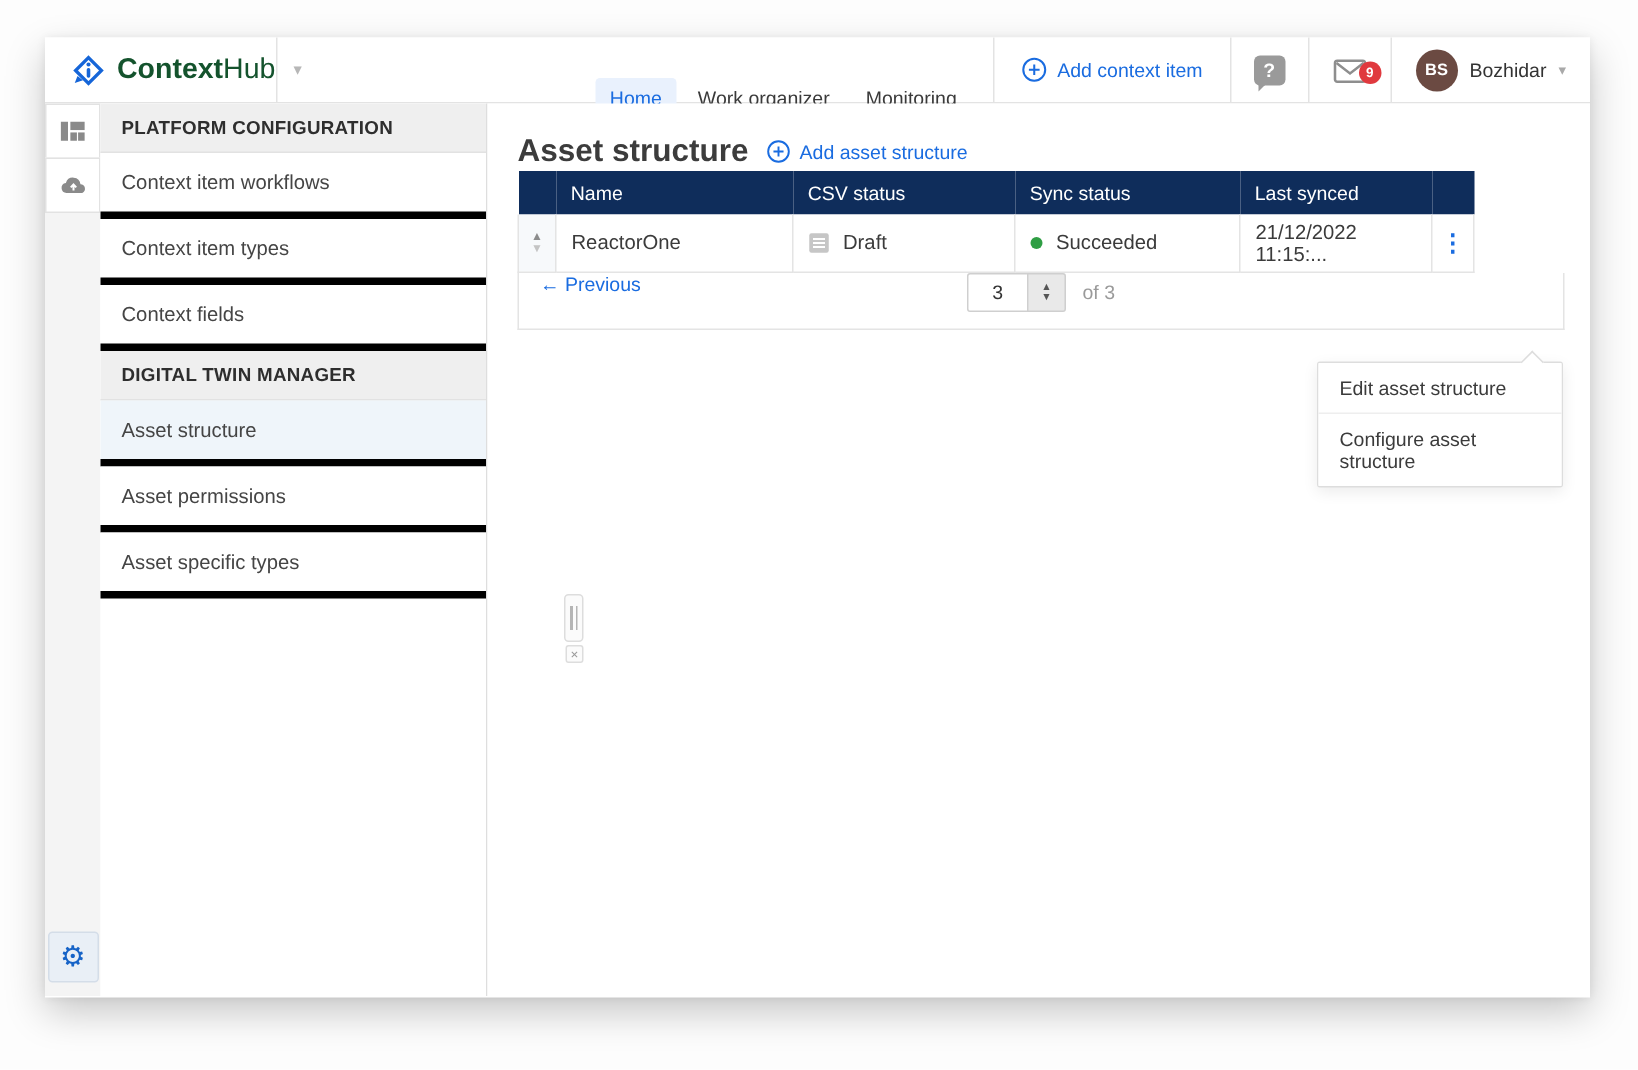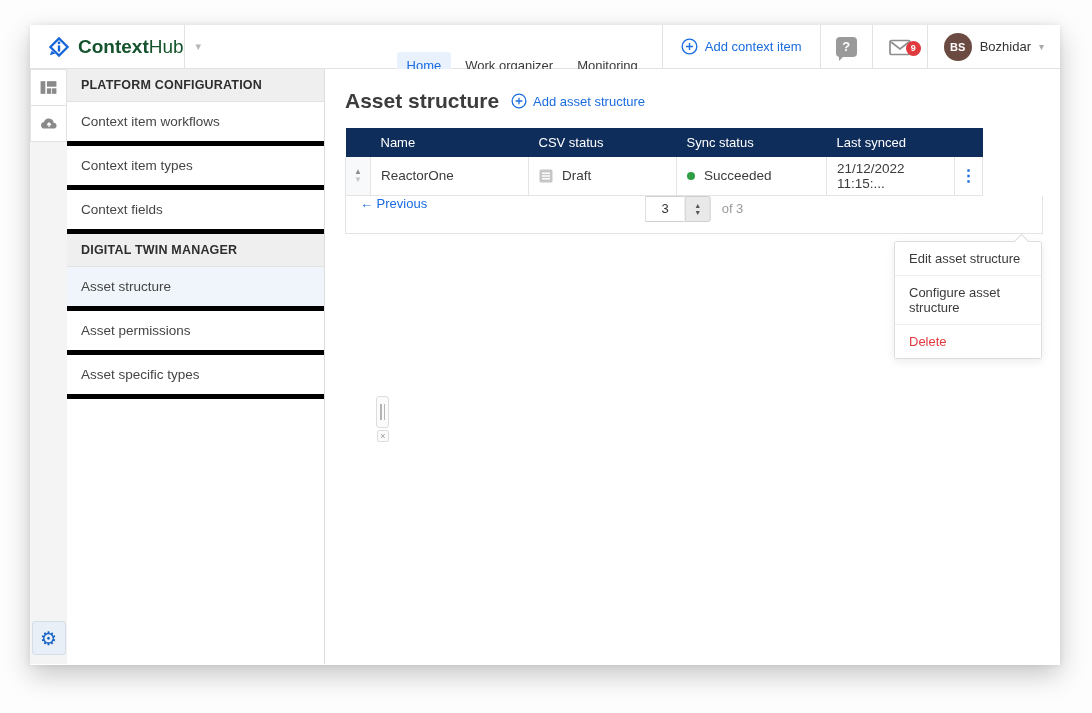--- a/index.html
+++ b/index.html
@@ -47,21 +47,21 @@
   .grip { position:absolute; left:346px; top:327px; width:13px; height:32px; background:#fbfbfb; border:1px solid #ddd; border-radius:3px; display:flex; align-items:center; justify-content:center; gap:2px; cursor:col-resize; z-index:5; }
   .grip i { display:block; width:1.5px; height:16px; background:#b5b5b5; }
   .grip-x { position:absolute; left:347px; top:361px; width:12px; height:12px; background:#fbfbfb; border:1px solid #ddd; border-radius:2px; color:#9a9a9a; font-size:9px; line-height:10px; text-align:center; cursor:pointer; z-index:5; }
 
   
   .main { flex:1; background:#fff; padding:17px 17px 0 20px; position:relative; }
   .heading-row { display:flex; align-items:center; gap:12px; margin-top:3px; }
   .page-title { font-size:21px; font-weight:700; color:#3c3c3c; }
   .add-asset { display:flex; align-items:center; gap:6px; color:#1a6ce0; font-size:13px; cursor:pointer; }
 
-  table.grid { border-collapse:collapse; margin-top:15px; table-layout:fixed; width:637px; }
+  table.grid { border-collapse:collapse; margin-top:1px; table-layout:fixed; width:637px; }
   .grid th { background:#0f2d5b; color:#fff; font-weight:400; font-size:13px; text-align:left; padding:7px 10px; height:29px; }
   .grid td { border:1px solid #e4e4e4; border-top:none; font-size:13.5px; color:#3b3b3b; padding:0 10px; height:38px; background:#fff; }
   .col-sel { width:25px; } .col-name { width:158px; } .col-csv { width:148px; } .col-sync { width:150px; } .col-last { width:128px; } .col-act { width:28px; }
   td.sel-cell { background:#f7f9fb; padding:0; text-align:center; }
   .sort-arrows { display:flex; flex-direction:column; align-items:center; line-height:8px; cursor:pointer; }
   .sort-arrows .up { color:#8c8c8c; font-size:8px; }
   .sort-arrows .dn { color:#c4c4c4; font-size:8px; }
   .cell-flex { display:flex; align-items:center; gap:9px; }
   .dot { width:8px; height:8px; border-radius:50%; background:#2f9e44; }
   td.kebab-cell { text-align:center; padding:0; cursor:pointer; }
@@ -69,21 +69,21 @@
 
   .pagination { width:698px; height:38px; border:1px solid #e4e4e4; border-top:none; display:flex; align-items:flex-start; position:relative; padding:0 14px; }
   .prev-link { color:#1a6ce0; font-size:13px; cursor:pointer; }
   .page-center { position:absolute; left:50%; transform:translateX(-50%); display:flex; align-items:center; }
   .page-input { width:40px; height:26px; border:1px solid #cfcfcf; border-right:none; border-radius:2px 0 0 2px; text-align:center; font-size:13px; color:#333; font-family:"Liberation Sans", sans-serif; }
   .stepper { width:26px; height:26px; background:#e9e9e9; border:1px solid #cfcfcf; border-radius:0 2px 2px 0; display:flex; flex-direction:column; align-items:center; justify-content:center; line-height:7px; cursor:pointer; }
   .stepper span { font-size:7px; color:#555; }
   .page-of { font-size:13px; color:#9a9a9a; margin-left:11px; }
 
   
-  .ctx-menu { position:absolute; top:172px; right:18px; width:148px; background:#fff; border:1px solid #ddd; border-radius:2px; box-shadow:0 3px 10px rgba(0,0,0,.08); z-index:10; }
+  .ctx-menu { position:absolute; top:172px; right:18px; width:164px; background:#fff; border:1px solid #ddd; border-radius:2px; box-shadow:0 3px 10px rgba(0,0,0,.08); z-index:10; }
   .ctx-menu:before { content:""; position:absolute; top:-6px; right:14px; width:10px; height:10px; background:#fff; border-left:1px solid #ddd; border-top:1px solid #ddd; transform:rotate(45deg); }
   .ctx-item { padding:9px 14px; font-size:13px; color:#3b3b3b; border-bottom:1px solid #eee; cursor:pointer; background:#fff; }
   .ctx-item:last-child { border-bottom:none; }
   .ctx-item.danger { color:#e5383f; }
 
   svg { display:block; }
 </style>
 </head>
 <body>
 
@@ -266,17 +266,16 @@
             <span>▼</span>
           </span>
           <span class="page-of">of 3</span>
         </span>
       </div>
     </div>
 
     <div class="ctx-menu">
       <div class="ctx-item">Edit asset structure</div>
       <div class="ctx-item">Configure asset structure</div>
-      <div class="ctx-item danger">Delete</div>
     </div>
 
   </div>
 </div>
 
 </body></html>

